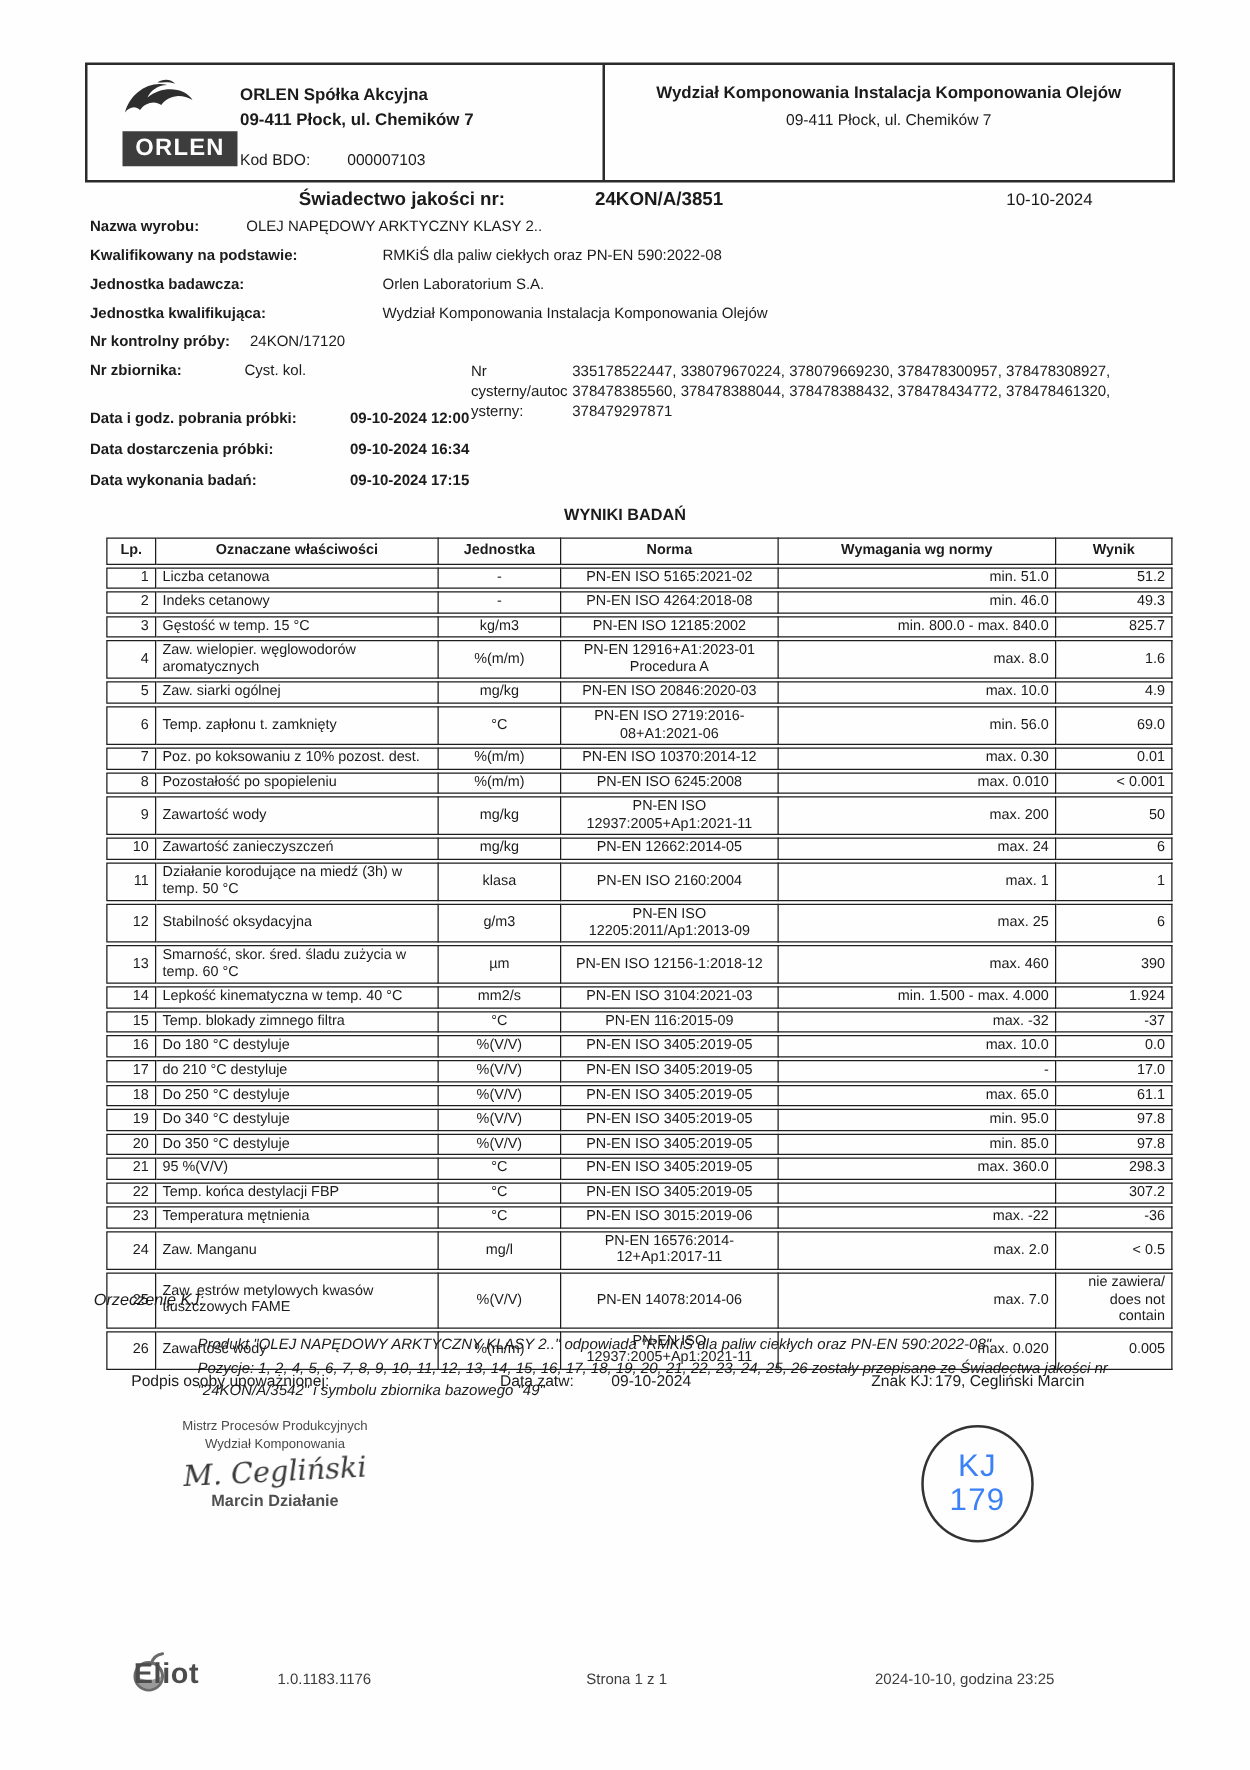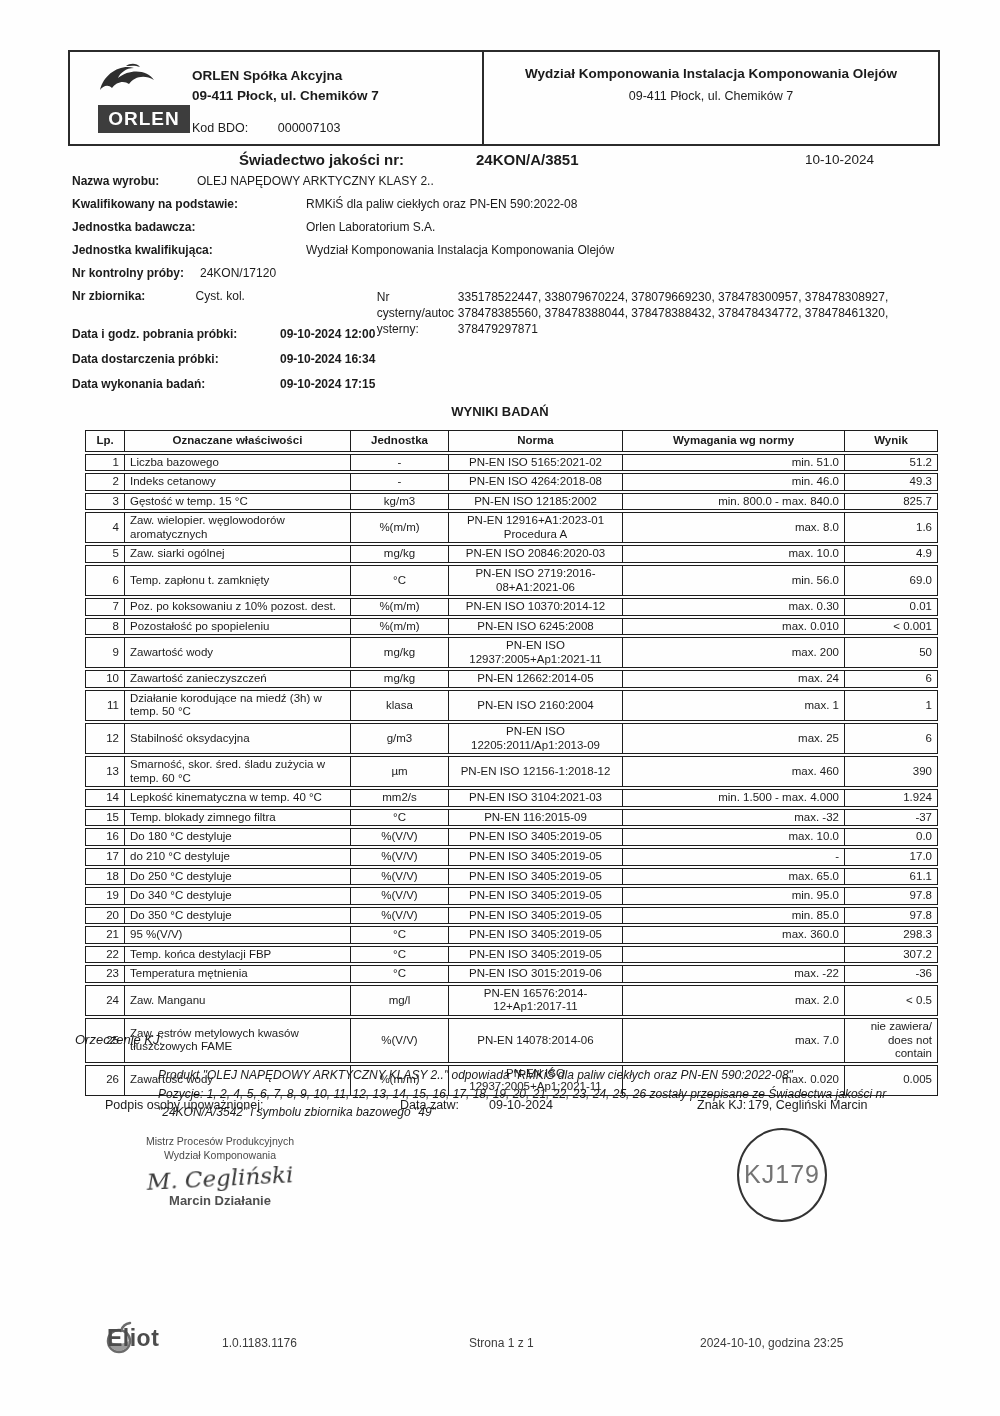--- a/index.html
+++ b/index.html
@@ -92,24 +92,24 @@
   
   .stamp-area{ position:absolute; left:0; top:1128px; width:1000px; height:130px; }
   .stamp{ position:absolute; left:110px; top:6px; width:220px; text-align:center; color:#4a4a4a; }
   .stamp-l1,.stamp-l2{ font-size:10.5px; line-height:1.35; filter:blur(.3px); }
   .stamp-sig{
     font-family:"DejaVu Serif", serif; font-style:italic; font-size:23px; color:#3a3a3a;
     transform:rotate(-3deg); margin:3px 0 2px; filter:blur(.2px);
   }
   .stamp-name{ font-weight:bold; font-size:13px; color:#4f4f4f; filter:blur(.3px); }
   .seal{
-    position:absolute; left:737px; top:0; width:90px; height:94px;
+    position:absolute; left:737px; top:12px; width:90px; height:94px;
     border:2.5px solid #333; border-radius:50%;
-    display:flex; align-items:center; justify-content:center;
-    color:#737373; font-size:25px; line-height:1.1; letter-spacing:1px;
+    display:flex; flex-direction:column; align-items:center; justify-content:center;
+    color:#3b82f6; font-size:25px; line-height:1.1; letter-spacing:1px;
   }
 
   
   .footer{ position:absolute; left:0; top:1318px; width:1000px; height:46px; color:#3c3c3c; }
   .footer span{ position:absolute; }
   .eliot-logo{ position:absolute; left:103px; top:2px; display:flex; align-items:center; }
   .eliot-word{ font-weight:bold; font-size:23px; color:#4c4c4c; margin-left:4px; letter-spacing:.5px; }
   .f-version{ left:222px; top:18px; }
   .f-page{ left:457px; top:18px;margin-left:12px; }
   .f-printed{ left:700px; top:18px; }
@@ -202,21 +202,21 @@
         <th>Oznaczane właściwości</th>
         <th>Jednostka</th>
         <th>Norma</th>
         <th>Wymagania wg normy</th>
         <th>Wynik</th>
       </tr>
     </thead>
     <tbody>
         <tr>
           <td class="c0">1</td>
-          <td class="c1">Liczba bazowego</td>
+          <td class="c1">Liczba cetanowa</td>
           <td class="c2">-</td>
           <td class="c3">PN-EN ISO 5165:2021-02</td>
           <td class="c4">min. 51.0</td>
           <td class="c5">51.2</td>
         </tr>
         <tr>
           <td class="c0">2</td>
           <td class="c1">Indeks cetanowy</td>
           <td class="c2">-</td>
           <td class="c3">PN-EN ISO 4264:2018-08</td>

